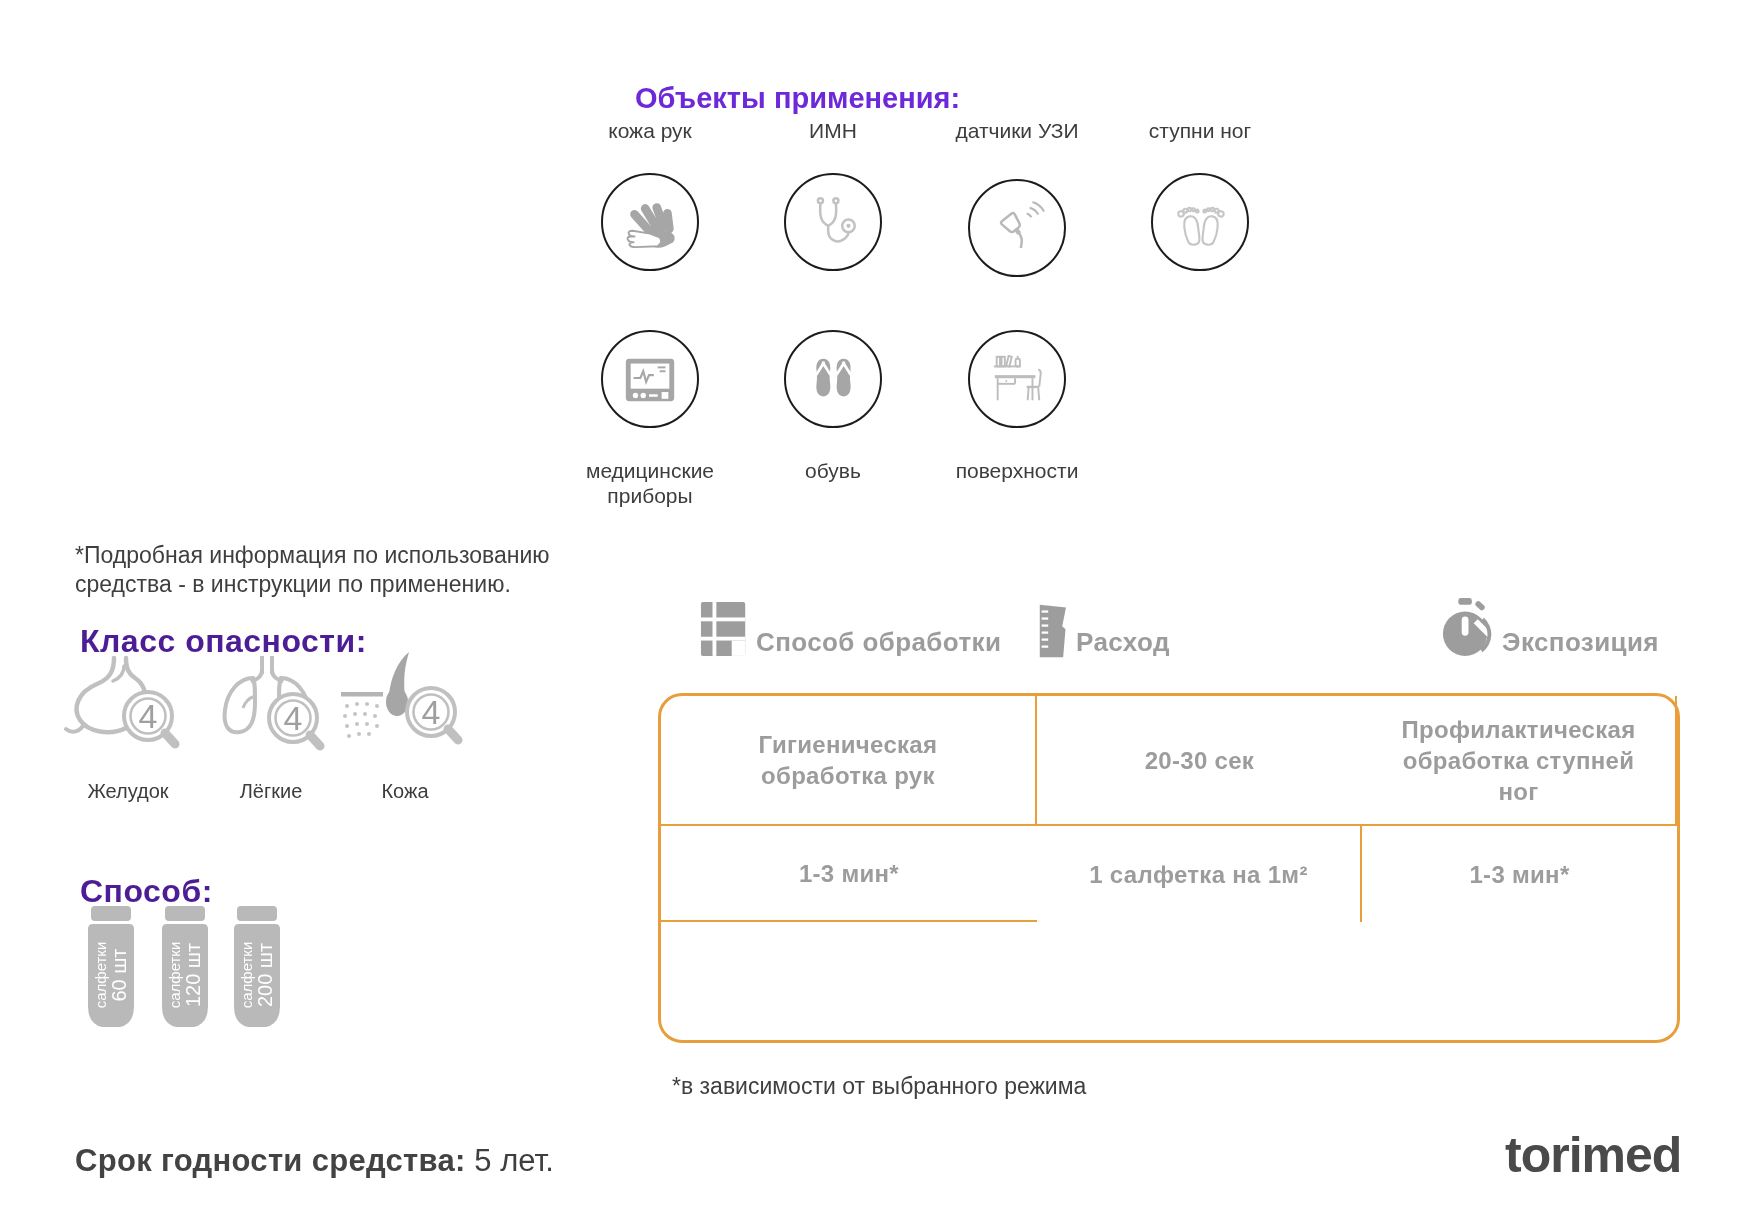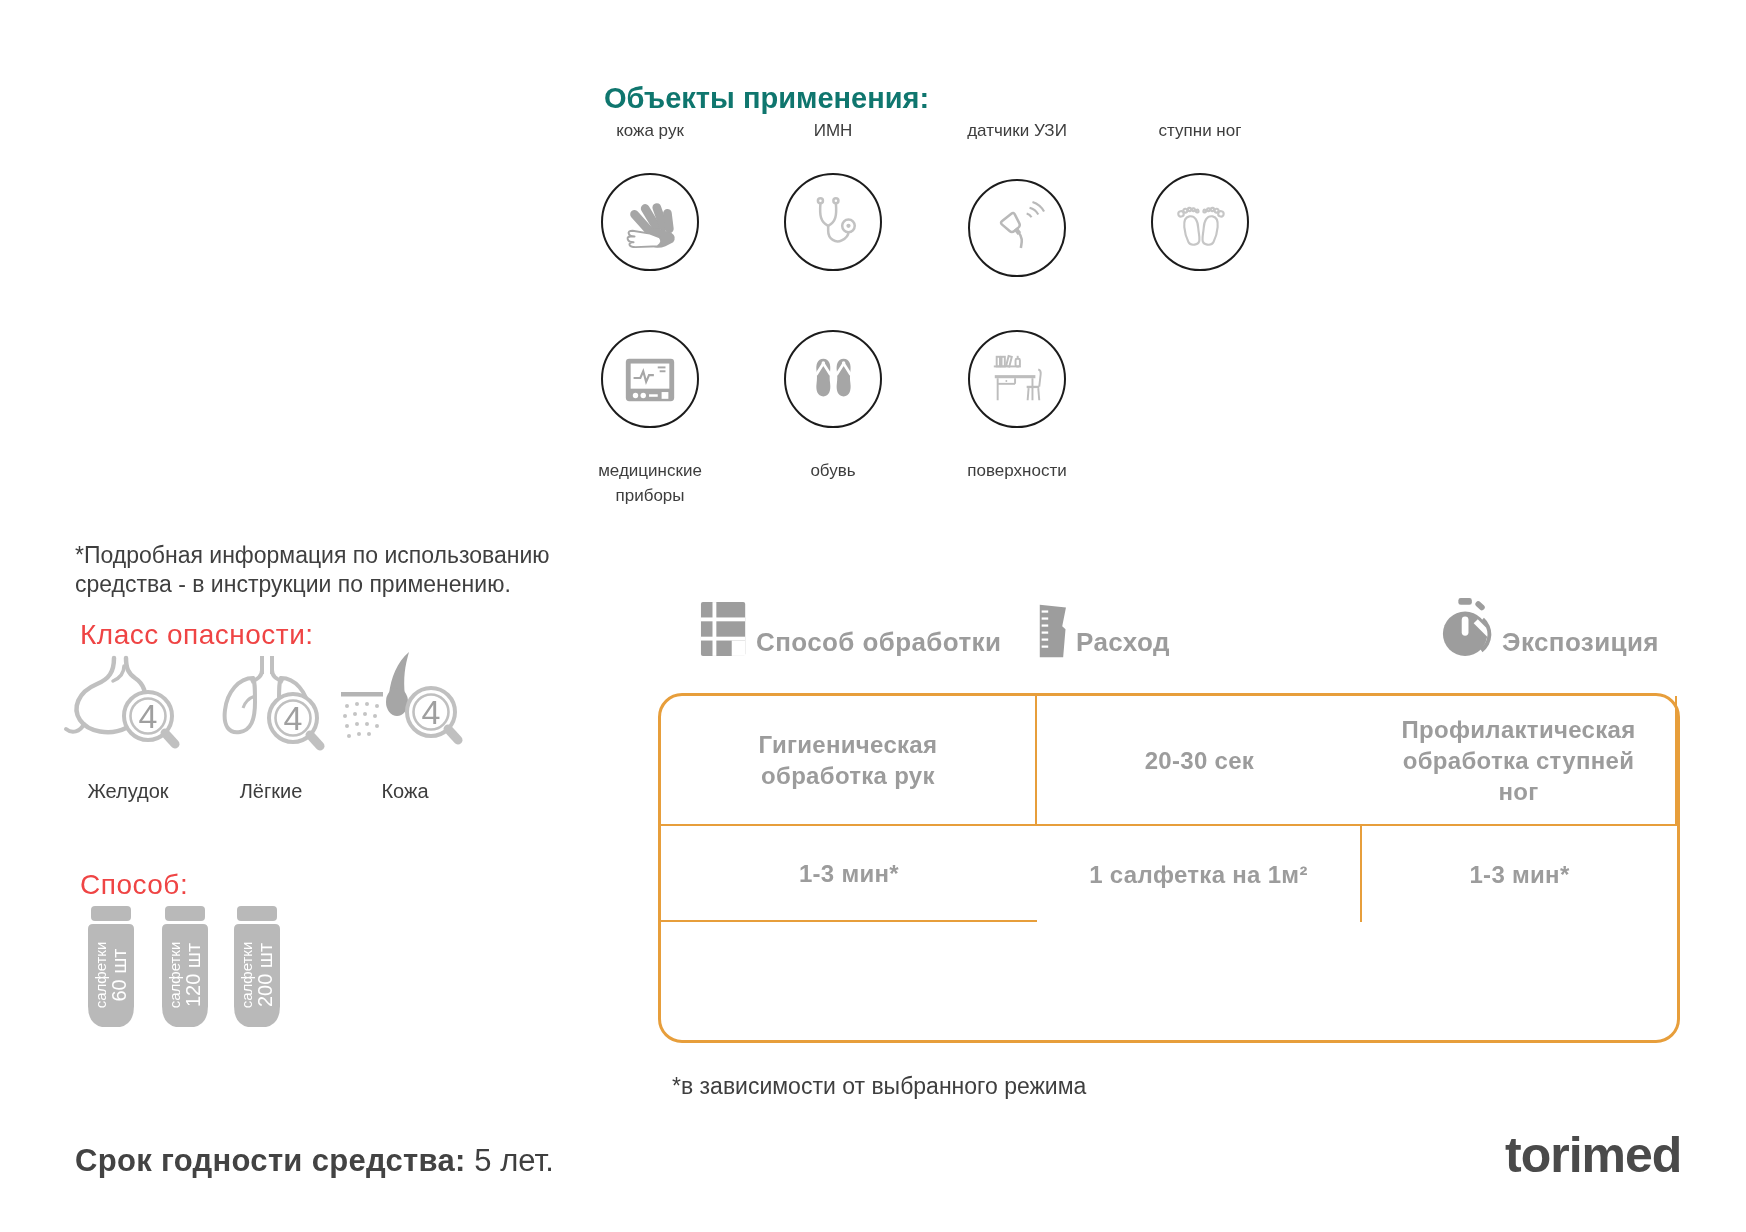--- a/index.html
+++ b/index.html
@@ -1,31 +1,31 @@
 <!DOCTYPE html>
 <html><head>
 <meta charset="utf-8">
 <style>
   html,body{margin:0;padding:0;background:#fff;}
   .canvas{position:relative;width:1746px;height:1232px;background:#ffffff;overflow:hidden;
           font-family:"Liberation Sans",sans-serif;color:#3d3d3d;}
 
   
-  .app-title{position:absolute;left:604px;top:58px;font-size:29px;font-weight:700;color:#0f766e;}
+  .app-title{position:absolute;left:635px;top:58px;font-size:29px;font-weight:700;color:#6d28d9;}
   .app-item{position:absolute;display:flex;flex-direction:column;align-items:center;width:150px;}
   .app-item.r2{width:170px;}
-  .app-label{font-size:17px;color:#3d3d3d;text-align:center;line-height:25px;}
+  .app-label{font-size:21px;color:#3d3d3d;text-align:center;line-height:25px;}
   .circle{width:94px;height:94px;border:2.5px solid #1c1c1c;border-radius:50%;
           display:flex;align-items:center;justify-content:center;background:#fff;}
   .r1 .circle{margin-top:30px;}
   .r2 .app-label{margin-top:30px;}
 
   
   .note{position:absolute;left:75px;top:518px;width:500px;font-size:23px;line-height:29px;color:#3f3f3f;}
-  .sec-title{position:absolute;font-size:28px;font-weight:400;color:#ef4444;letter-spacing:.5px;}
+  .sec-title{position:absolute;font-size:32px;font-weight:700;color:#4c1d95;letter-spacing:.5px;}
   .hz-item{position:absolute;top:652px;width:142px;display:flex;flex-direction:column;align-items:center;}
   .hz-label{font-size:20px;color:#3d3d3d;margin-top:10px;}
   .canister{position:absolute;top:906px;width:54px;height:124px;}
   .can-text{position:absolute;left:50%;top:56%;transform:translate(-50%,-50%) rotate(-90deg);
             text-align:center;white-space:nowrap;color:#fff;line-height:1.05;}
   .can-line1{font-size:15px;}
   .can-line2{font-size:20px;}
 
   .shelf{position:absolute;left:75px;top:1143px;font-size:31px;color:#3f3f3f;}
   .shelf b{font-weight:700;color:#434343;letter-spacing:.3px;}

